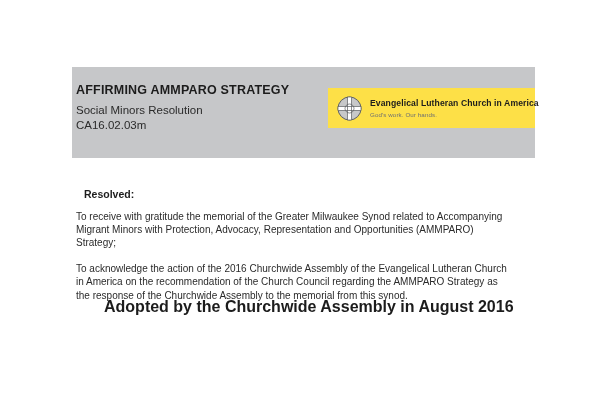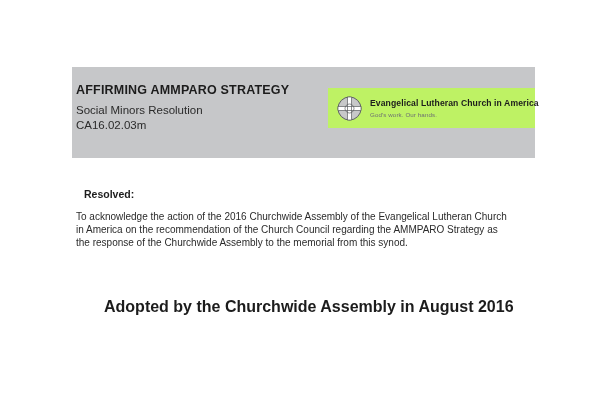--- a/index.html
+++ b/index.html
@@ -61,21 +61,21 @@
     white-space: nowrap;
   }
 
   
   .logo-box {
     position: absolute;
     left: 328px;
     top: 88px;
     width: 207px;
     height: 40px;
-    background: #bef264;
+    background: #fde047;
     display: flex;
     align-items: center;
     padding-left: 9px;
     box-sizing: border-box;
   }
   .logo-mark {
     flex: 0 0 auto;
     width: 25px;
     height: 25px;
     margin-right: 8px;
@@ -170,18 +170,19 @@
       <circle cx="25" cy="25" r="9" fill="none" stroke="#5c5e61" stroke-width="1.4"></circle>
     </svg>
     <div class="logo-words">
       <div class="logo-name">Evangelical Lutheran Church in America</div>
       <div class="logo-tagline">God's work. Our hands.</div>
     </div>
   </div>
 
   <div class="body-block">
     <div class="resolved-label">Resolved:</div>
+    <p class="para">To receive with gratitude the memorial of the Greater Milwaukee Synod related to Accompanying Migrant Minors with Protection, Advocacy, Representation and Opportunities (AMMPARO) Strategy;</p>
     <p class="para">To acknowledge the action of the 2016 Churchwide Assembly of the Evangelical Lutheran Church in America on the recommendation of the Church Council regarding the AMMPARO Strategy as the response of the Churchwide Assembly to the memorial from this synod.</p>
   </div>
 
   <div class="adopted-line">Adopted by the Churchwide Assembly in August 2016</div>
 
 </div>
 
 </body></html>

